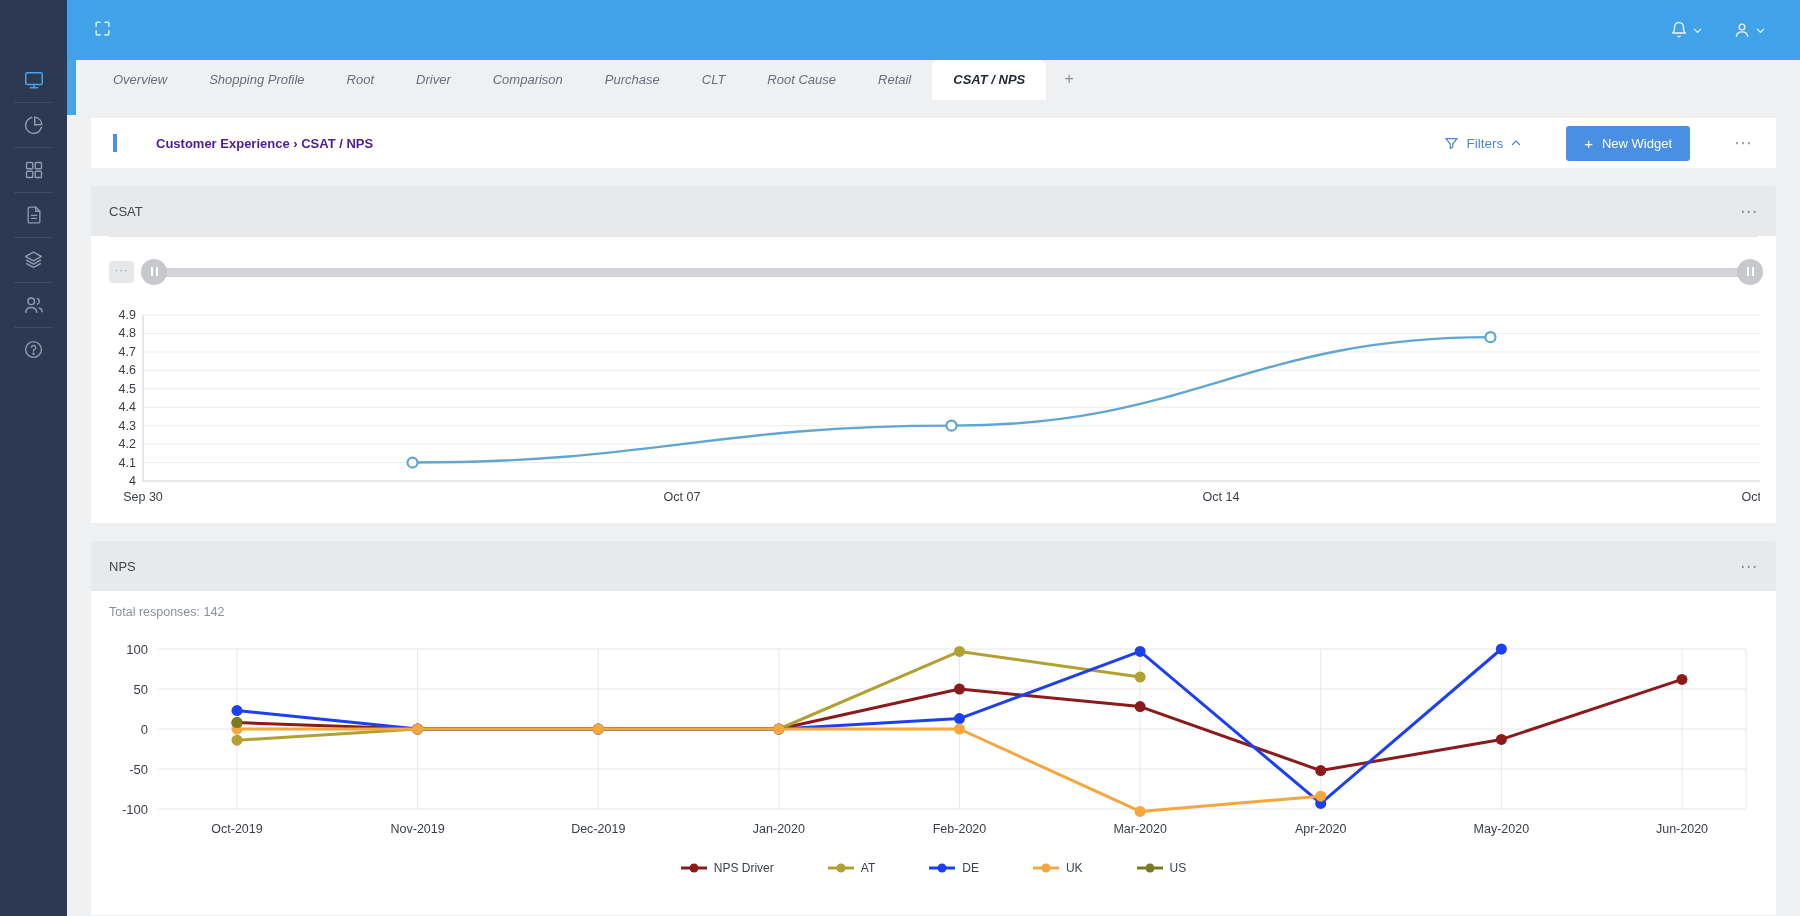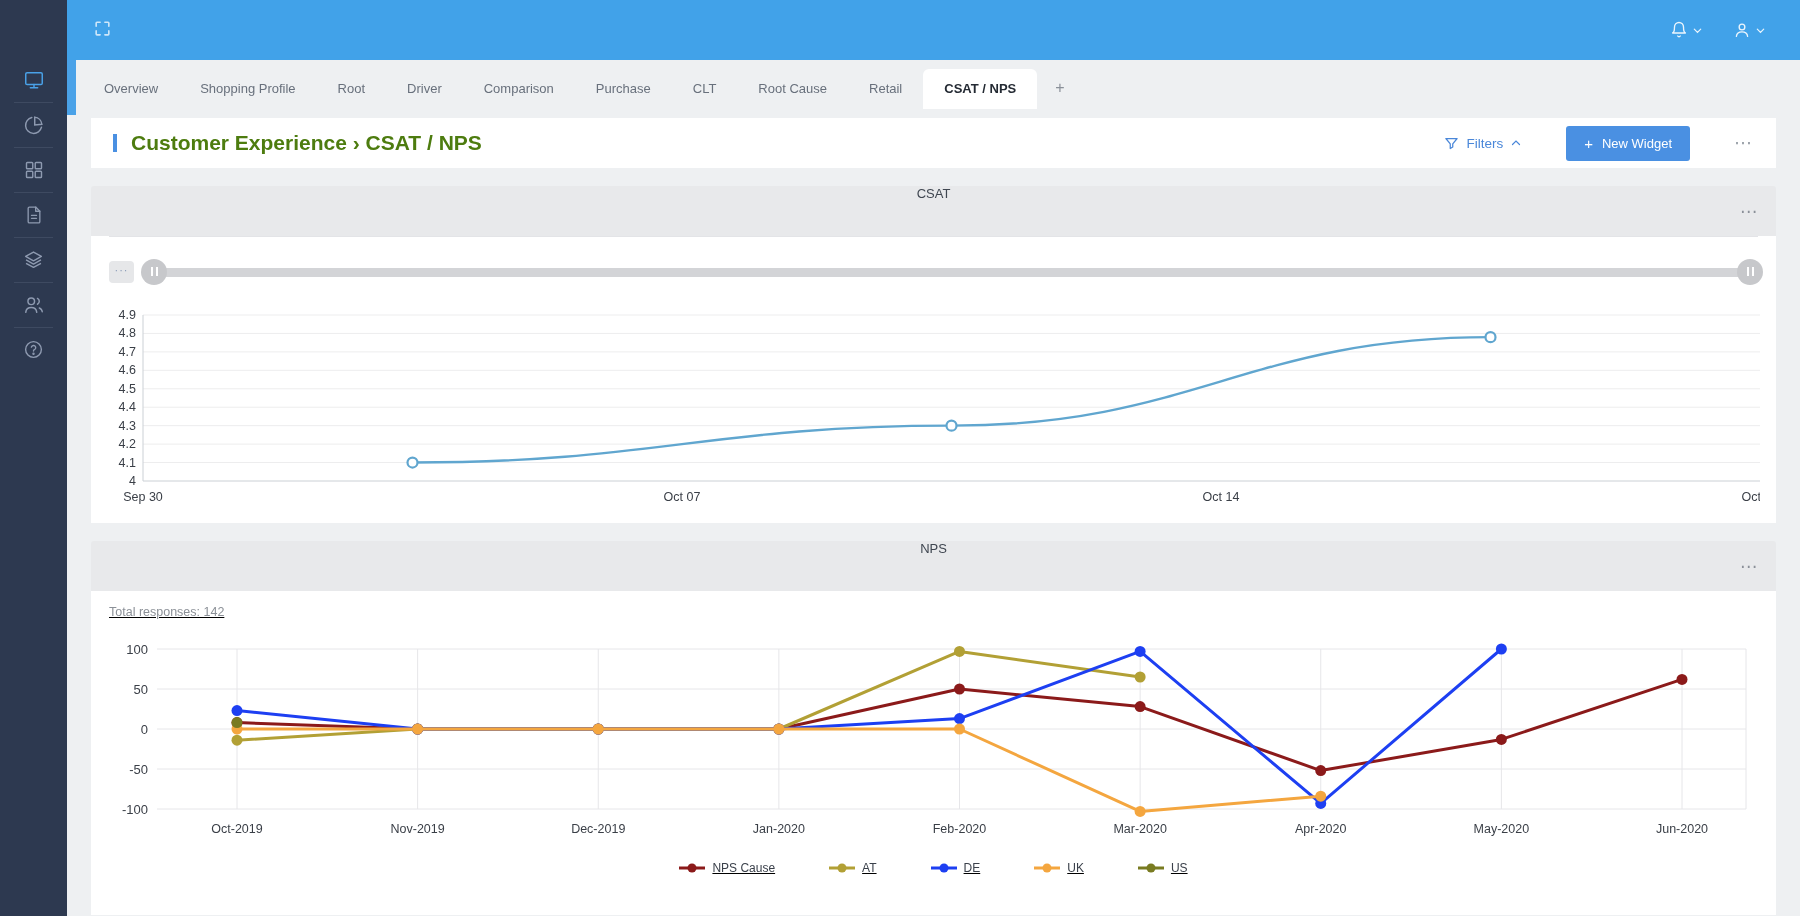--- a/index.html
+++ b/index.html
@@ -17,36 +17,36 @@
 
   
   .topbar { position:fixed; left:67px; top:0; right:0; height:60px; background:#41a2e9; display:flex; align-items:center; z-index:10; }
   .expand-btn { margin-left:26px; cursor:pointer; opacity:.75; }
   .topbar-right { margin-left:auto; margin-right:34px; display:flex; align-items:center; gap:30px; }
   .top-ic { display:flex; align-items:center; gap:4px; cursor:pointer; opacity:.9; }
 
   
   .content { position:absolute; left:67px; top:60px; right:0; bottom:0; background:#eef0f2; }
 
-  .tabbar { height:58px; display:flex; align-items:center; padding-left:16px; }
+  .tabbar { height:58px; display:flex; align-items:flex-start; padding-left:25px;font-style:italic; }
   .tab { height:40px; line-height:40px; padding:0 21px; font-size:13px; color:#68707c; cursor:pointer; white-space:nowrap; }
   .tab.active { background:#fff; border-radius:6px 6px 0 0; color:#242a33; font-weight:700; }
   .tab-add { height:40px; line-height:38px; padding:0 18px; font-size:16px; color:#8a9099; cursor:pointer; }
 
   .crumb-card { margin:0 24px; height:50px; background:#fff; display:flex; align-items:center; padding:0 22px; }
   .crumb-accent { width:4px; height:18px; background:#4a90e2; margin-right:14px; }
-  .crumb-title { font-size:21px; font-weight:700; color:#4d7c0f; }
+  .crumb-title { font-size:13px; font-weight:700; color:#4c1d95;margin-left:25px; }
   .crumb-right { margin-left:auto; display:flex; align-items:center; gap:44px; }
   .filters-btn { display:flex; align-items:center; gap:7px; color:#4a87d9; font-size:13.5px; cursor:pointer; }
   .new-widget-btn { background:#4a90e2; color:#fff; font-size:13px; border:none; border-radius:3px;
      padding:9px 18px; display:flex; align-items:center; gap:9px; cursor:pointer; }
   .more-dots { color:#99a0a8; font-size:18px; letter-spacing:2px; cursor:pointer; }
 
   .panel { margin:18px 24px 0; }
-  .panel-head { height:50px; background:#e8e9eb; border-radius:3px 3px 0 0; display:flex; align-items:center; padding:0 18px;flex-direction:column; }
+  .panel-head { height:50px; background:#e8e9eb; border-radius:3px 3px 0 0; display:flex; align-items:center; padding:0 18px; }
   .panel-title { font-size:13px; color:#3f4650; }
   .panel-more { margin-left:auto; color:#8a8f98; font-size:17px; letter-spacing:1px; cursor:pointer; }
   .panel-body { background:#fff; padding:0 16px 14px; }
 
   .csat-divider { border-top:1px solid #e3e4e7; margin:0 2px; padding-top:22px; }
   .slider-row { display:flex; align-items:center; height:26px; margin-left:2px; }
   .slider-menu { width:25px; height:22px; background:#e6e7e9; border-radius:4px; color:#8a9cb8; font-size:11px;
      letter-spacing:1px; text-align:center; line-height:19px; cursor:pointer; flex:none; }
   .slider-track { flex:1; height:9px; background:#d3d4d7; margin-left:11px; margin-right:1px; position:relative; cursor:pointer; }
   .slider-handle { position:absolute; top:-9px; width:26px; height:26px; border-radius:50%; background:#c7c8cb;
@@ -235,21 +235,21 @@
           </svg>
         </div>
     </div>
   </section>
 
   <section class="panel">
     <div class="panel-head">
       <span class="panel-title">NPS</span>
       <span class="panel-more">⋯</span>
     </div>
-    <div class="panel-body" style="padding-bottom:40px;text-decoration:underline;">
+    <div class="panel-body" style="padding-bottom:40px;">
       <div class="nps-note">Total responses: 142</div>
       <div class="chart-wrap" id="nps-chart" style="margin-top:12px;">
           <svg width="1653" height="212" style="display:block;overflow:visible;">
             <line x1="50" y1="12" x2="1639" y2="12" stroke="#e6e6e9" stroke-width="1"></line>
             <text x="41" y="16.5" text-anchor="end" font-size="13" fill="#3a3f47">100</text>
             <line x1="50" y1="52" x2="1639" y2="52" stroke="#e6e6e9" stroke-width="1"></line>
             <text x="41" y="56.5" text-anchor="end" font-size="13" fill="#3a3f47">50</text>
             <line x1="50" y1="92" x2="1639" y2="92" stroke="#e6e6e9" stroke-width="1"></line>
             <text x="41" y="96.5" text-anchor="end" font-size="13" fill="#3a3f47">0</text>
             <line x1="50" y1="132" x2="1639" y2="132" stroke="#e6e6e9" stroke-width="1"></line>
@@ -311,21 +311,21 @@
             <circle cx="1213.75" cy="159.20000000000002" r="5.5" fill="#f4a63f"></circle>
             <circle cx="130" cy="85.60000000000001" r="5.5" fill="#797b21"></circle>
           </svg>
         </div>
       <div class="nps-legend" id="nps-legend">
           <span class="legend-item">
             <svg width="26" height="12">
               <line x1="0" y1="6" x2="26" y2="6" stroke="#8b1a1a" stroke-width="3"></line>
               <circle cx="13" cy="6" r="4.5" fill="#8b1a1a"></circle>
             </svg>
-            <span>NPS Cause</span>
+            <span>NPS Driver</span>
           </span>
           <span class="legend-item">
             <svg width="26" height="12">
               <line x1="0" y1="6" x2="26" y2="6" stroke="#b2a035" stroke-width="3"></line>
               <circle cx="13" cy="6" r="4.5" fill="#b2a035"></circle>
             </svg>
             <span>AT</span>
           </span>
           <span class="legend-item">
             <svg width="26" height="12">

